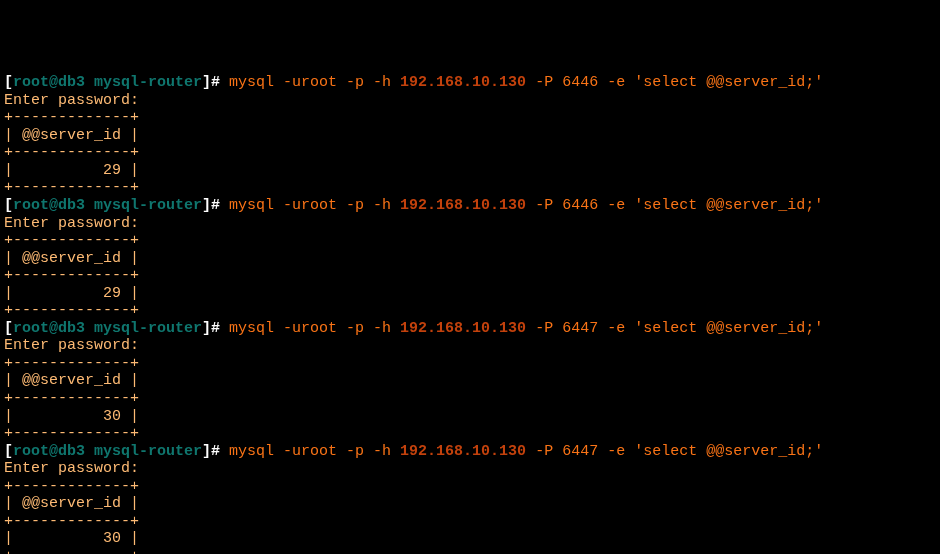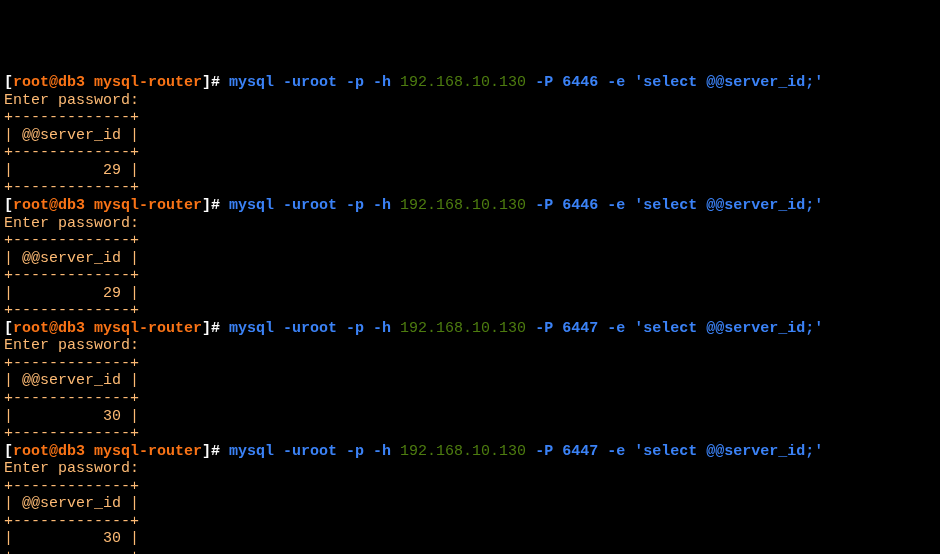--- a/index.html
+++ b/index.html
@@ -17,30 +17,30 @@
       width: 940px;
       height: 554px;
       overflow: hidden;
       white-space: pre;
     }
     .prompt-bracket {
       color: #ffffff;
       font-weight: bold;
     }
     .prompt-text {
-      color: #f97316;
+      color: #0f766e;
       font-weight: bold;
     }
     .cmd {
-      color: #3b82f6;
-      font-weight: bold;
+      color: #f97316;
+      font-weight: normal;
     }
     .ip {
-      color: #4d7c0f;
-      font-weight: normal;
+      color: #c2410c;
+      font-weight: bold;
     }
     .normal {
       color: #fdba74;
     }
   </style>
 </head>
 <body>
 
 
 

